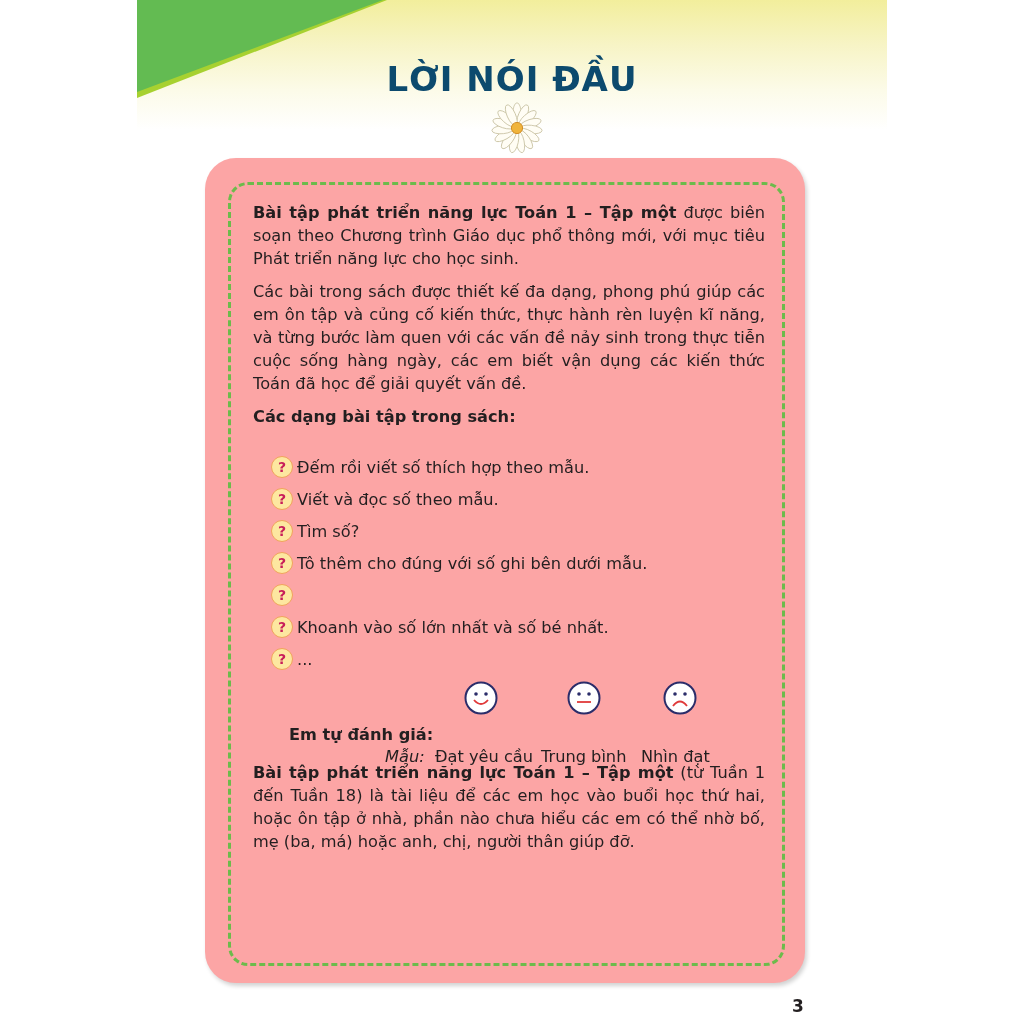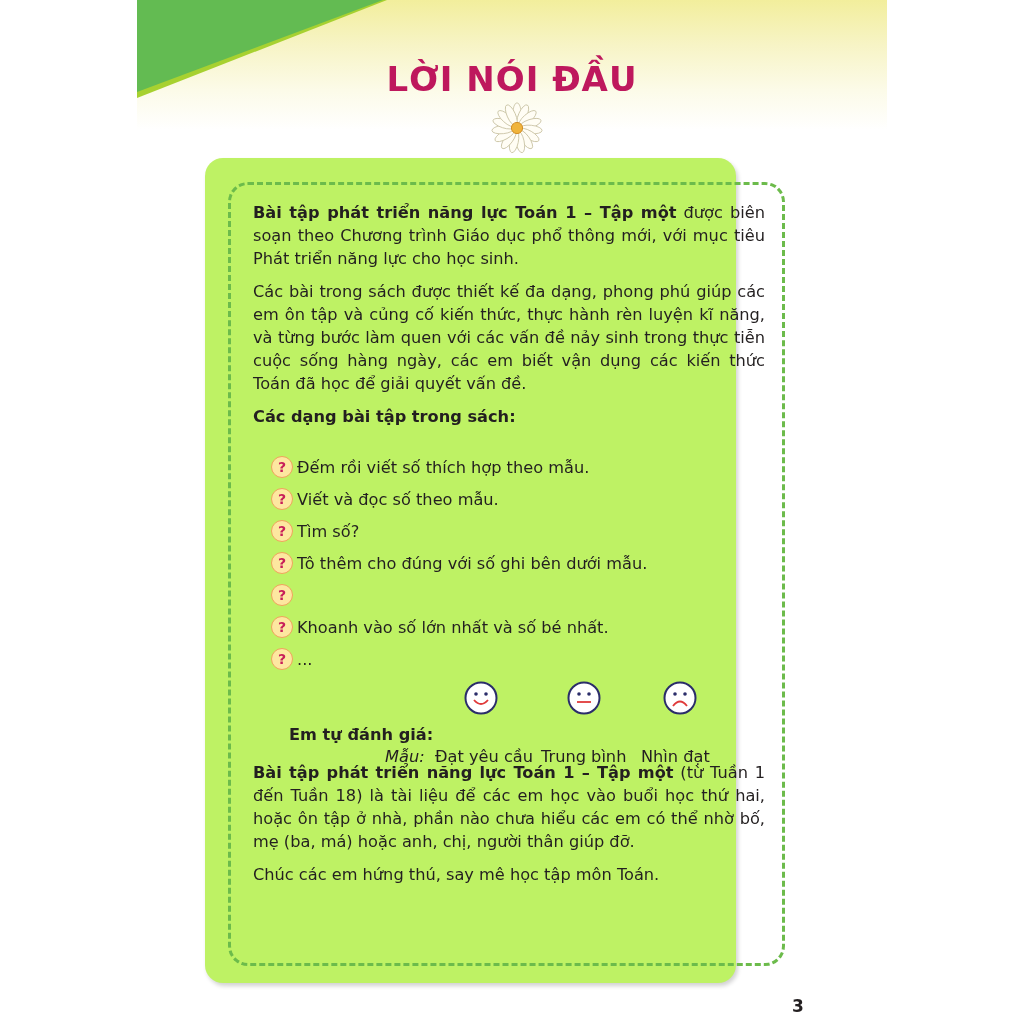--- a/index.html
+++ b/index.html
@@ -13,27 +13,27 @@
     .page-header-band {
       position: absolute; left: 0; top: 0; width: 750px; height: 130px;
       background: linear-gradient(to bottom, #f2ee9c 0%, #f7f4c6 35%, #fcfbe9 70%, #ffffff 100%);
     }
     .corner-triangle {
       position: absolute; left: 0; top: 0; width: 250px; height: 98px;
     }
     .title {
       position: absolute; left: 0; top: 58px; width: 750px; text-align: center;
       font-family: "DejaVu Sans", sans-serif; font-weight: bold; font-size: 34px;
-      color: #be185d; letter-spacing: 1px; line-height: 42px;
+      color: #0c4a6e; letter-spacing: 1px; line-height: 42px;
     }
     .flower { position: absolute; left: 352px; top: 100px; width: 56px; height: 56px; }
 
     .card {
-      position: absolute; left: 68px; top: 158px; width: 531px; height: 825px;
-      background: #bef264; border-radius: 18px;
+      position: absolute; left: 68px; top: 158px; width: 600px; height: 825px;
+      background: #fca5a5; border-radius: 31px;
       box-shadow: 2px 3px 4px rgba(0,0,0,0.18);
     }
     .dash-box {
       position: absolute; left: 23px; top: 24px; width: 557px; height: 784px;
       border: 3px dashed #6cbb4b; border-radius: 20px;
     }
     .content {
       position: absolute; left: 48px; top: 43px; width: 512px;
       font-size: 16.2px; line-height: 23px;
     }
@@ -167,19 +167,18 @@
 
       <div class="legend-row">
         <span class="legend-key" style="left:132px;">Mẫu:</span>
         <span style="left:182px;">Đạt yêu cầu</span>
         <span style="left:288px;">Trung bình</span>
         <span style="left:388px;">Nhìn đạt</span>
       </div>
 
       <p class="para" style="margin-top:6px;"><b>Bài tập phát triển năng lực Toán 1 – Tập một</b><span> (từ Tuần 1 đến Tuần 18) là tài liệu để các em học vào buổi học thứ hai, hoặc ôn tập ở nhà, phần nào chưa hiểu các em có thể nhờ bố, mẹ (ba, má) hoặc anh, chị, người thân giúp đỡ.</span></p>
 
-      <p class="para" style="margin-bottom:4px;">Chúc các em hứng thú, say mê học tập môn Toán.</p>
 
     </div>
   </div>
 
   <div class="page-number">3</div>
 </div>
 
 </body></html>

